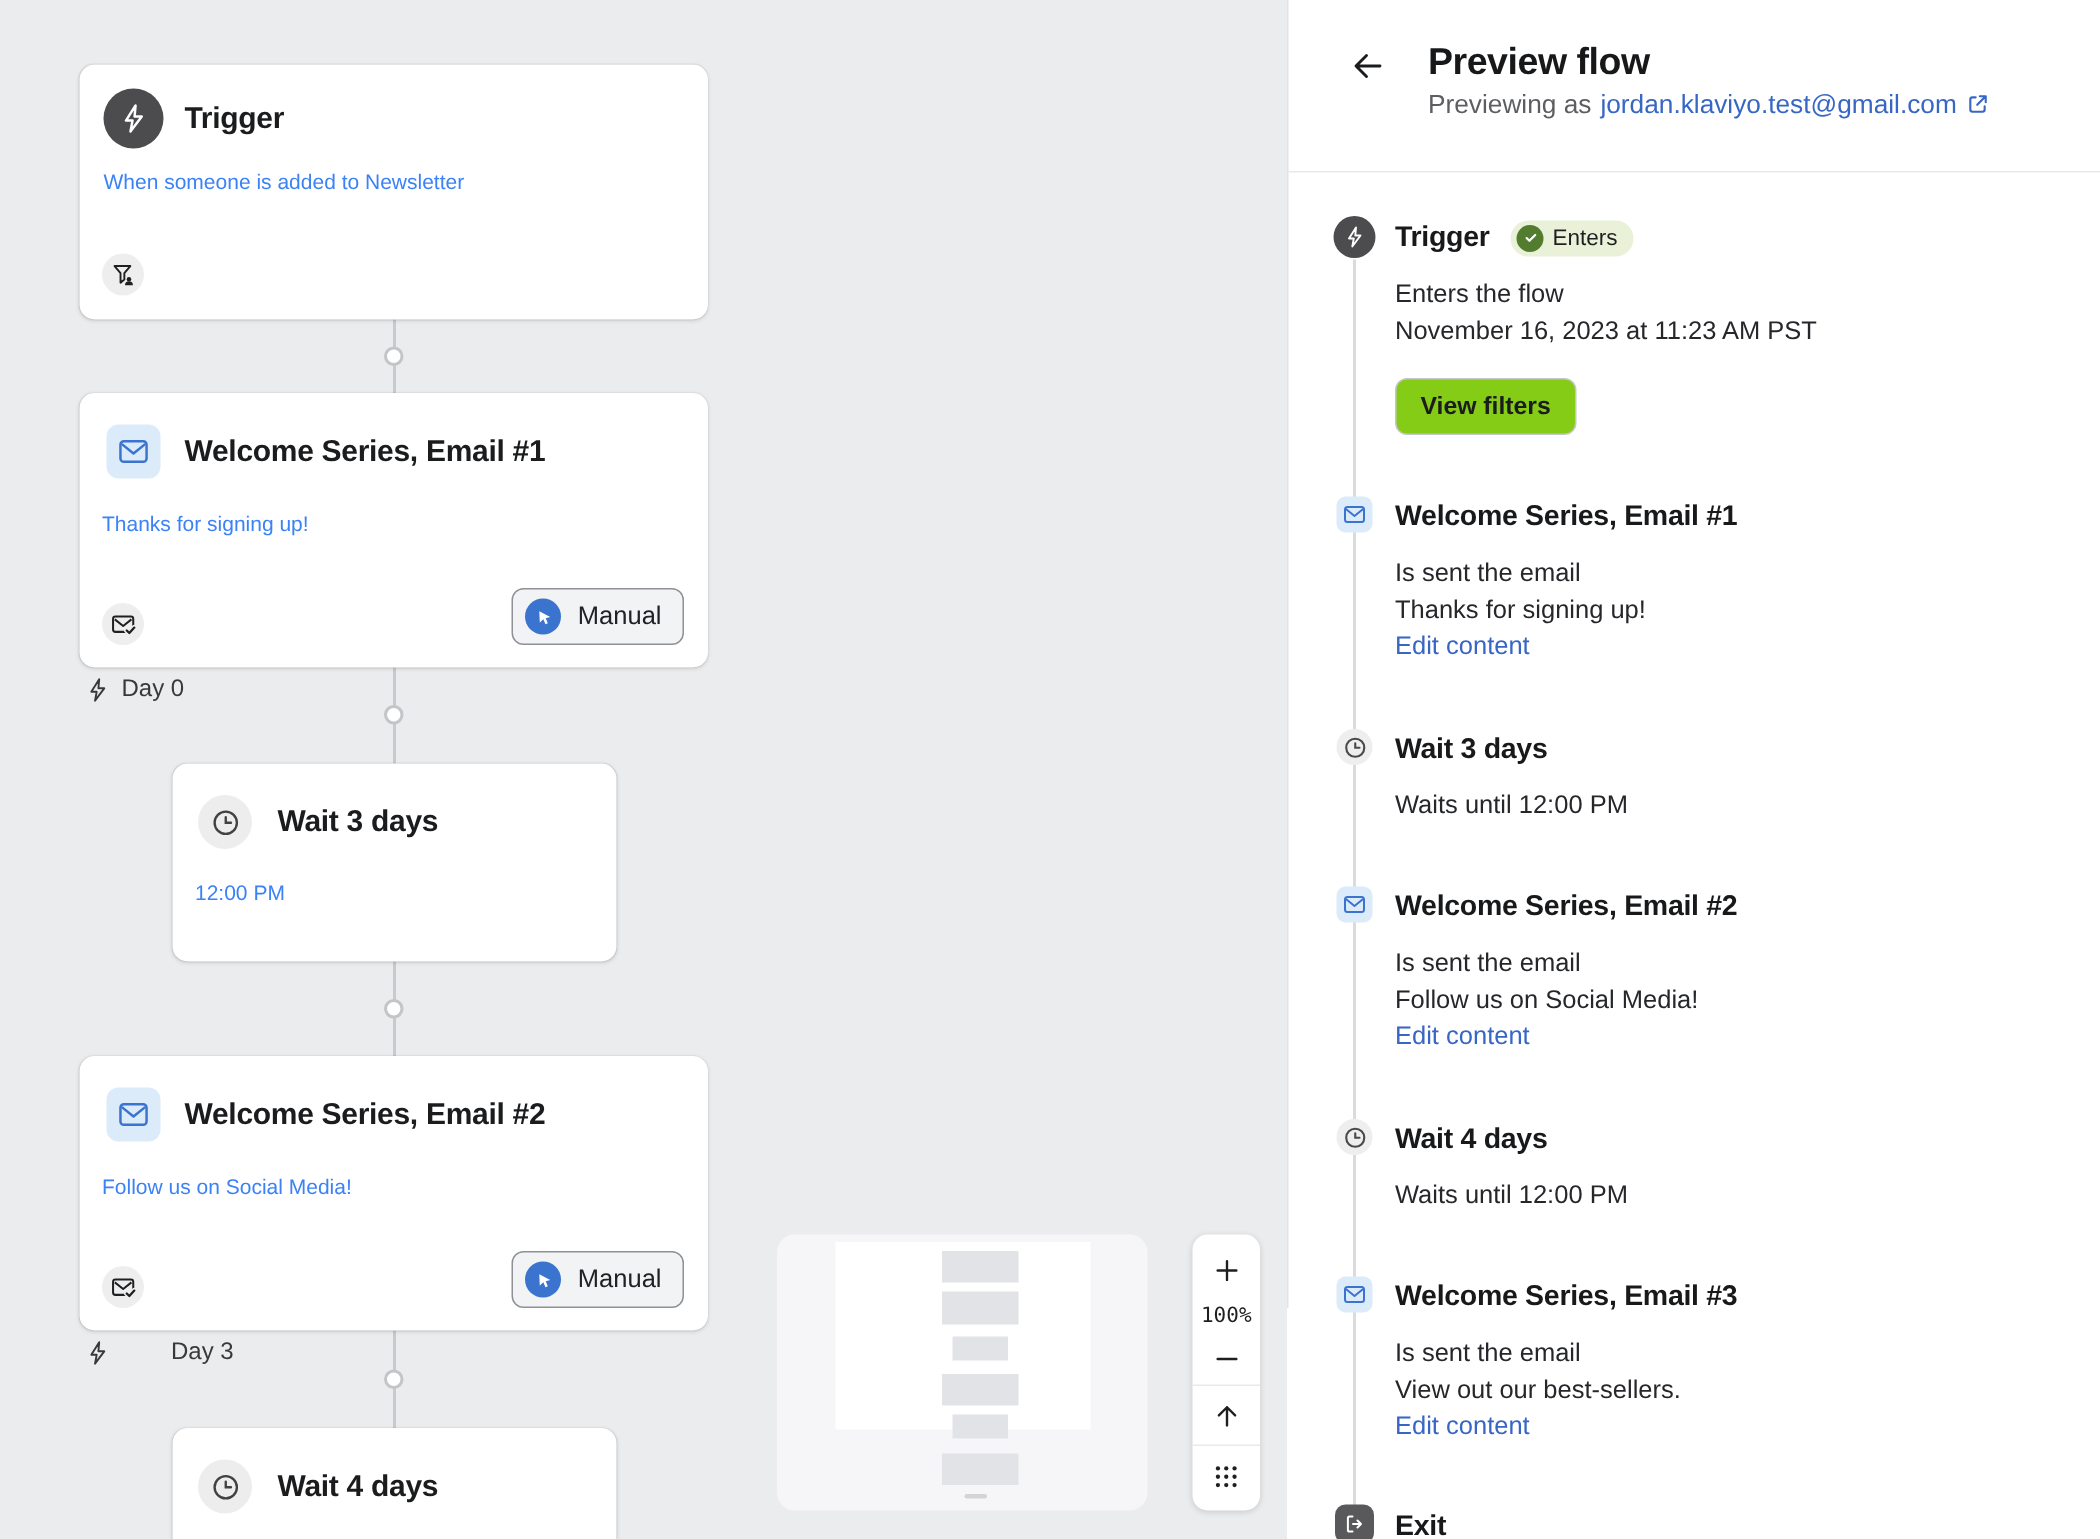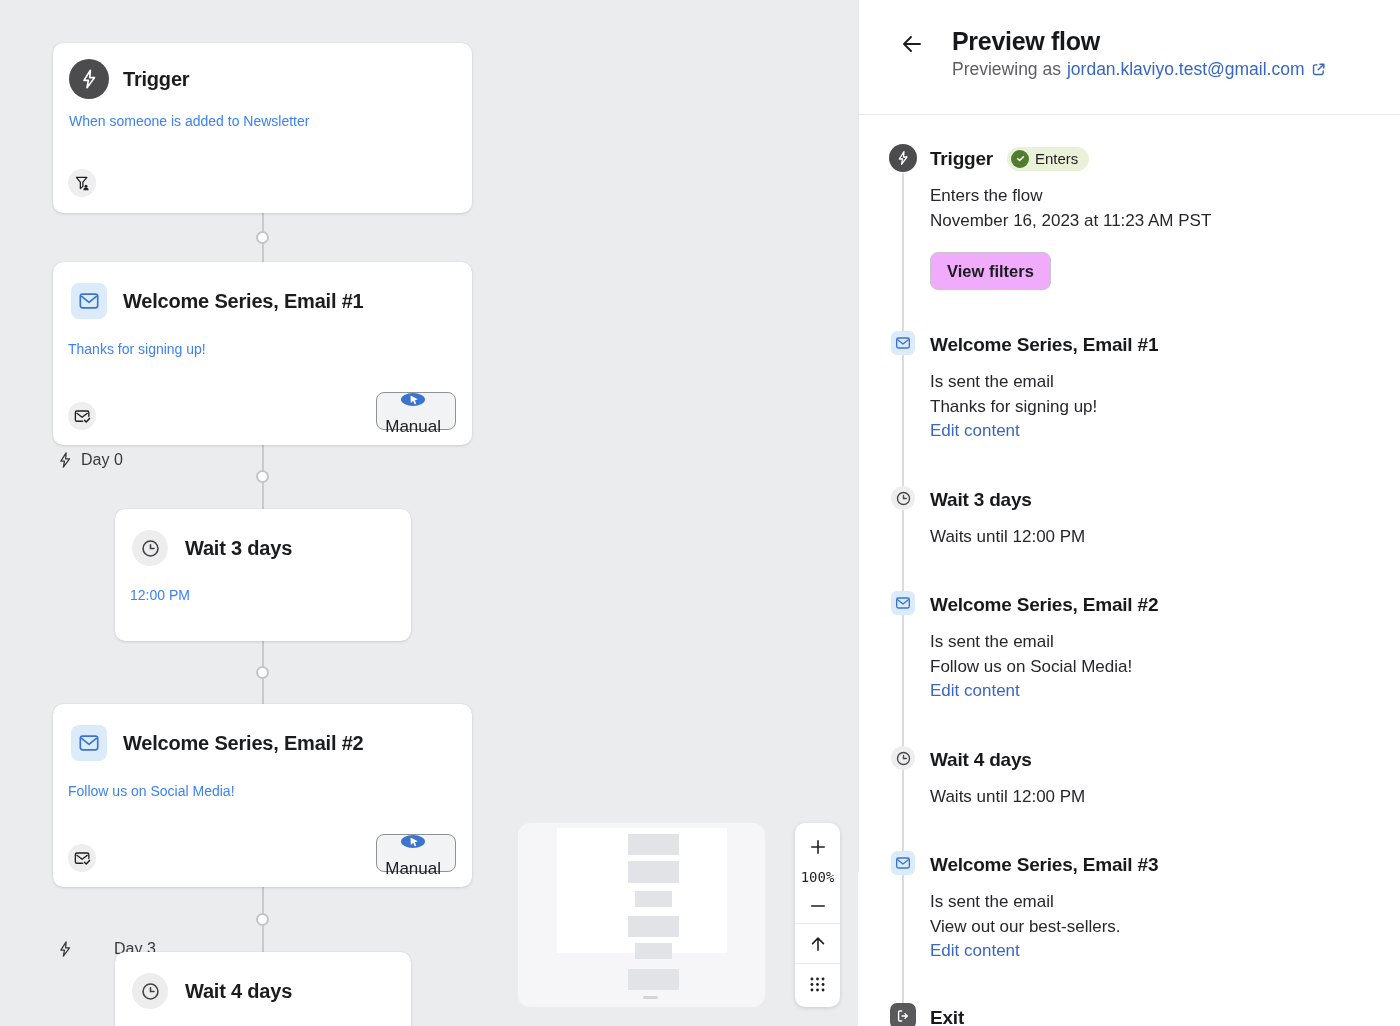--- a/index.html
+++ b/index.html
@@ -24,21 +24,21 @@
                       display:flex; align-items:center; justify-content:center; flex:0 0 auto; }
   .sq-icon-blue { width:36px; height:36px; border-radius:8px; background:#dcebfa;
                   display:flex; align-items:center; justify-content:center; flex:0 0 auto; }
   .circle-icon-gray { width:36px; height:36px; border-radius:50%; background:#ededee;
                       display:flex; align-items:center; justify-content:center; flex:0 0 auto; }
   .chip { position:absolute; width:28px; height:28px; border-radius:50%; background:#eeeeef;
           display:flex; align-items:center; justify-content:center; }
 
   .manual-btn { position:absolute; right:16px; bottom:15px; height:38px; padding:0 14px 0 8px;
                 display:flex; align-items:center; gap:11px; background:#f2f3f4;
-                border:1px solid #909196; border-radius:8px; cursor:pointer;flex-direction:column; }
+                border:1px solid #909196; border-radius:8px; cursor:pointer; }
   .manual-btn .blue-circle { width:24px; height:24px; border-radius:50%; background:#3b74cf;
                 display:flex; align-items:center; justify-content:center; }
   .manual-btn .manual-label { font-size:17px; color:#202124; }
 
   .day-label { position:absolute; display:flex; align-items:flex-end; gap:7px;
                font-size:16px; color:#38393b; }
 
   
   .minimap { position:absolute; left:518px; top:823px; width:247px; height:184px;
              background:#f6f6f8; border-radius:12px; }
@@ -77,21 +77,21 @@
   .tl-heading-row { display:flex; align-items:center; gap:14px; }
   .tl-heading { font-size:19px; font-weight:700; color:#18191b; line-height:27px; letter-spacing:-.2px; }
   .badge { display:inline-flex; align-items:center; gap:6px; background:#e9f2d8; border-radius:13px;
            padding:3px 11px 3px 4px; }
   .badge-label { font-size:15px; color:#1e1f21; }
   .badge-check { width:18px; height:18px; border-radius:50%; background:#527d2e;
                  display:flex; align-items:center; justify-content:center; }
   .tl-lines { margin-top:12px; }
   .tl-line-text { font-size:17px; color:#26272a; line-height:24.5px; }
   .tl-link { display:inline-block; font-size:17px; color:#3766c4; line-height:24.5px; text-decoration:none; cursor:pointer; }
-  .view-filters-btn { margin-top:19px; height:38px; padding:0 16px; background:#f0abfc;
+  .view-filters-btn { margin-top:19px; height:38px; padding:0 16px; background:#84cc16;
                       border:1px solid #c6c6c9; border-radius:8px; font-family:"Liberation Sans",sans-serif;
                       font-size:16.5px; font-weight:700; color:#1b1c1e; cursor:pointer; }
   svg { display:block; }
 </style>
 </head>
 <body>
 
 <div id="app">
 
   <div class="canvas">
@@ -193,21 +193,21 @@
       </span>
       <button class="manual-btn">
         <span class="blue-circle">
           <svg width="13" height="13" viewBox="0 0 24 24">
               <path d="M6.5 4.5 l13.5 7.2 -5.6 1.6 2.6 6 -2.9 1.3 -2.6-6.1 -4.4 4.1 Z" fill="#fff"></path>
             </svg>
         </span>
         <span class="manual-label">Manual</span>
       </button>
     </div>
-    <div class="day-label" style="left:56px;top:940px;gap:40px;">
+    <div class="day-label" style="left:56px;top:893px;gap:40px;">
       <svg width="18" height="18" viewBox="0 0 24 24" fill="none" stroke="#38393b" stroke-width="1.7" stroke-linejoin="round">
           <path d="M13.5 2.5 L6.5 13.5 h4.8 L9.8 21.5 L18 10.5 h-5.2 Z"></path>
         </svg>
       <span>Day 3</span>
     </div>
 
     <div class="card" style="left:115px;top:952px;width:296px;height:132px;padding:21px 17px 0 17px;">
       <div class="card-head" style="gap:17px;">
         <span class="circle-icon-gray">
           <svg width="21" height="21" viewBox="0 0 24 24" fill="none" stroke="#414244" stroke-width="1.8" stroke-linecap="round">

